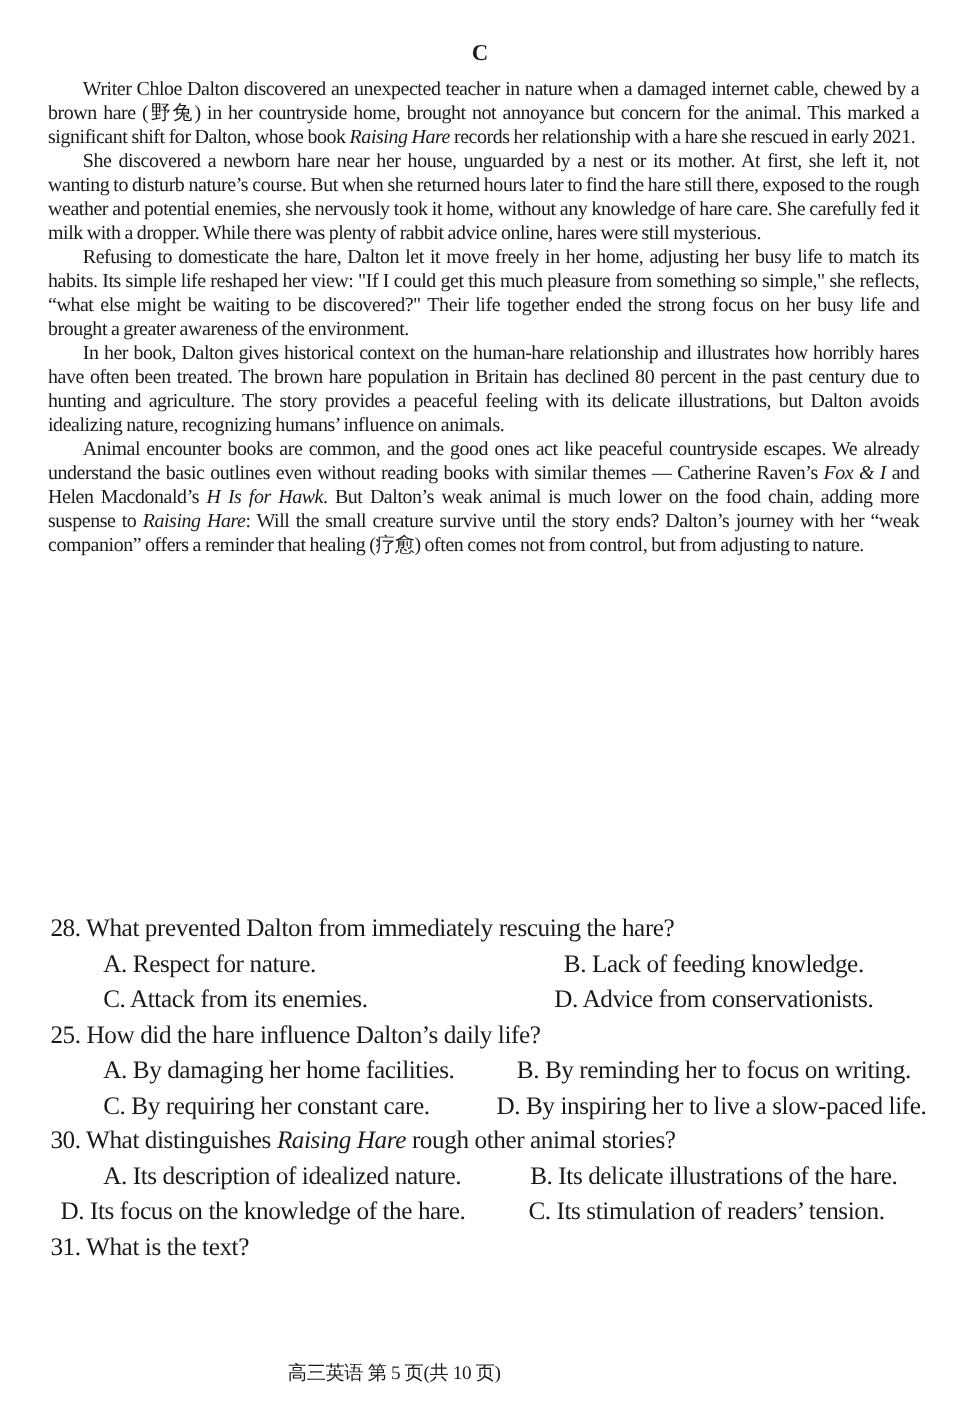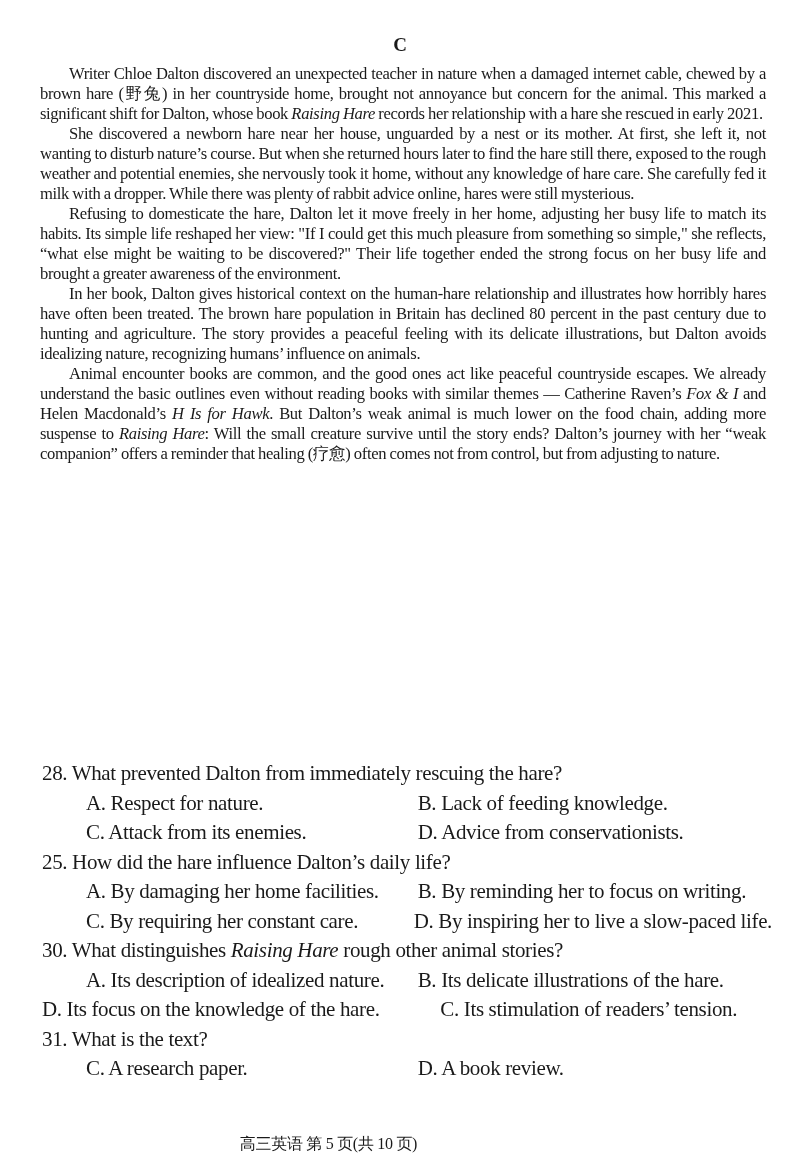--- a/index.html
+++ b/index.html
@@ -23,21 +23,21 @@
   .questions {
     position: absolute; left: 42px; top: 759px; width: 730px;
     font-size: 21px; letter-spacing: -0.35px;
   }
   .question { margin: 0; }
   .q-stem { height: 29.5px; line-height: 29.5px; white-space: nowrap; }
   .q-stem em { font-style: italic; }
   .opt-row { display: flex; height: 29.5px; line-height: 29.5px; white-space: nowrap; }
   .opt { display: block; }
   .opt.left { margin-left: 44px; width: 337px; }
-  .opt.right { width: 360px; }
+  .opt.right { width: 360px; text-align: center; }
   .footer {
     position: absolute; top: 1134px; left: 0; width: 657px; text-align: center;
     font-size: 16px; letter-spacing: -0.3px;
   }
 </style>
 </head>
 <body>
 
 <div class="page">
   <div class="section-letter">C</div>
@@ -79,21 +79,17 @@
           <span class="opt left">A. Its description of idealized nature.</span>
           <span class="opt right">B. Its delicate illustrations of the hare.</span>
         </div>
         <div class="opt-row">
           <span class="opt right">D. Its focus on the knowledge of the hare.</span>
           <span class="opt left">C. Its stimulation of readers’ tension.</span>
         </div>
       </div>
       <div class="question">
         <div class="q-stem"><span>31.</span><span> What is the text?</span></div>
-        <div class="opt-row">
-          <span class="opt left">C. A research paper.</span>
-          <span class="opt right">D. A book review.</span>
-        </div>
       </div>
     </div>
 
   <div class="footer">高三英语   第 5 页(共 10 页)</div>
 </div>
 
 </body></html>

